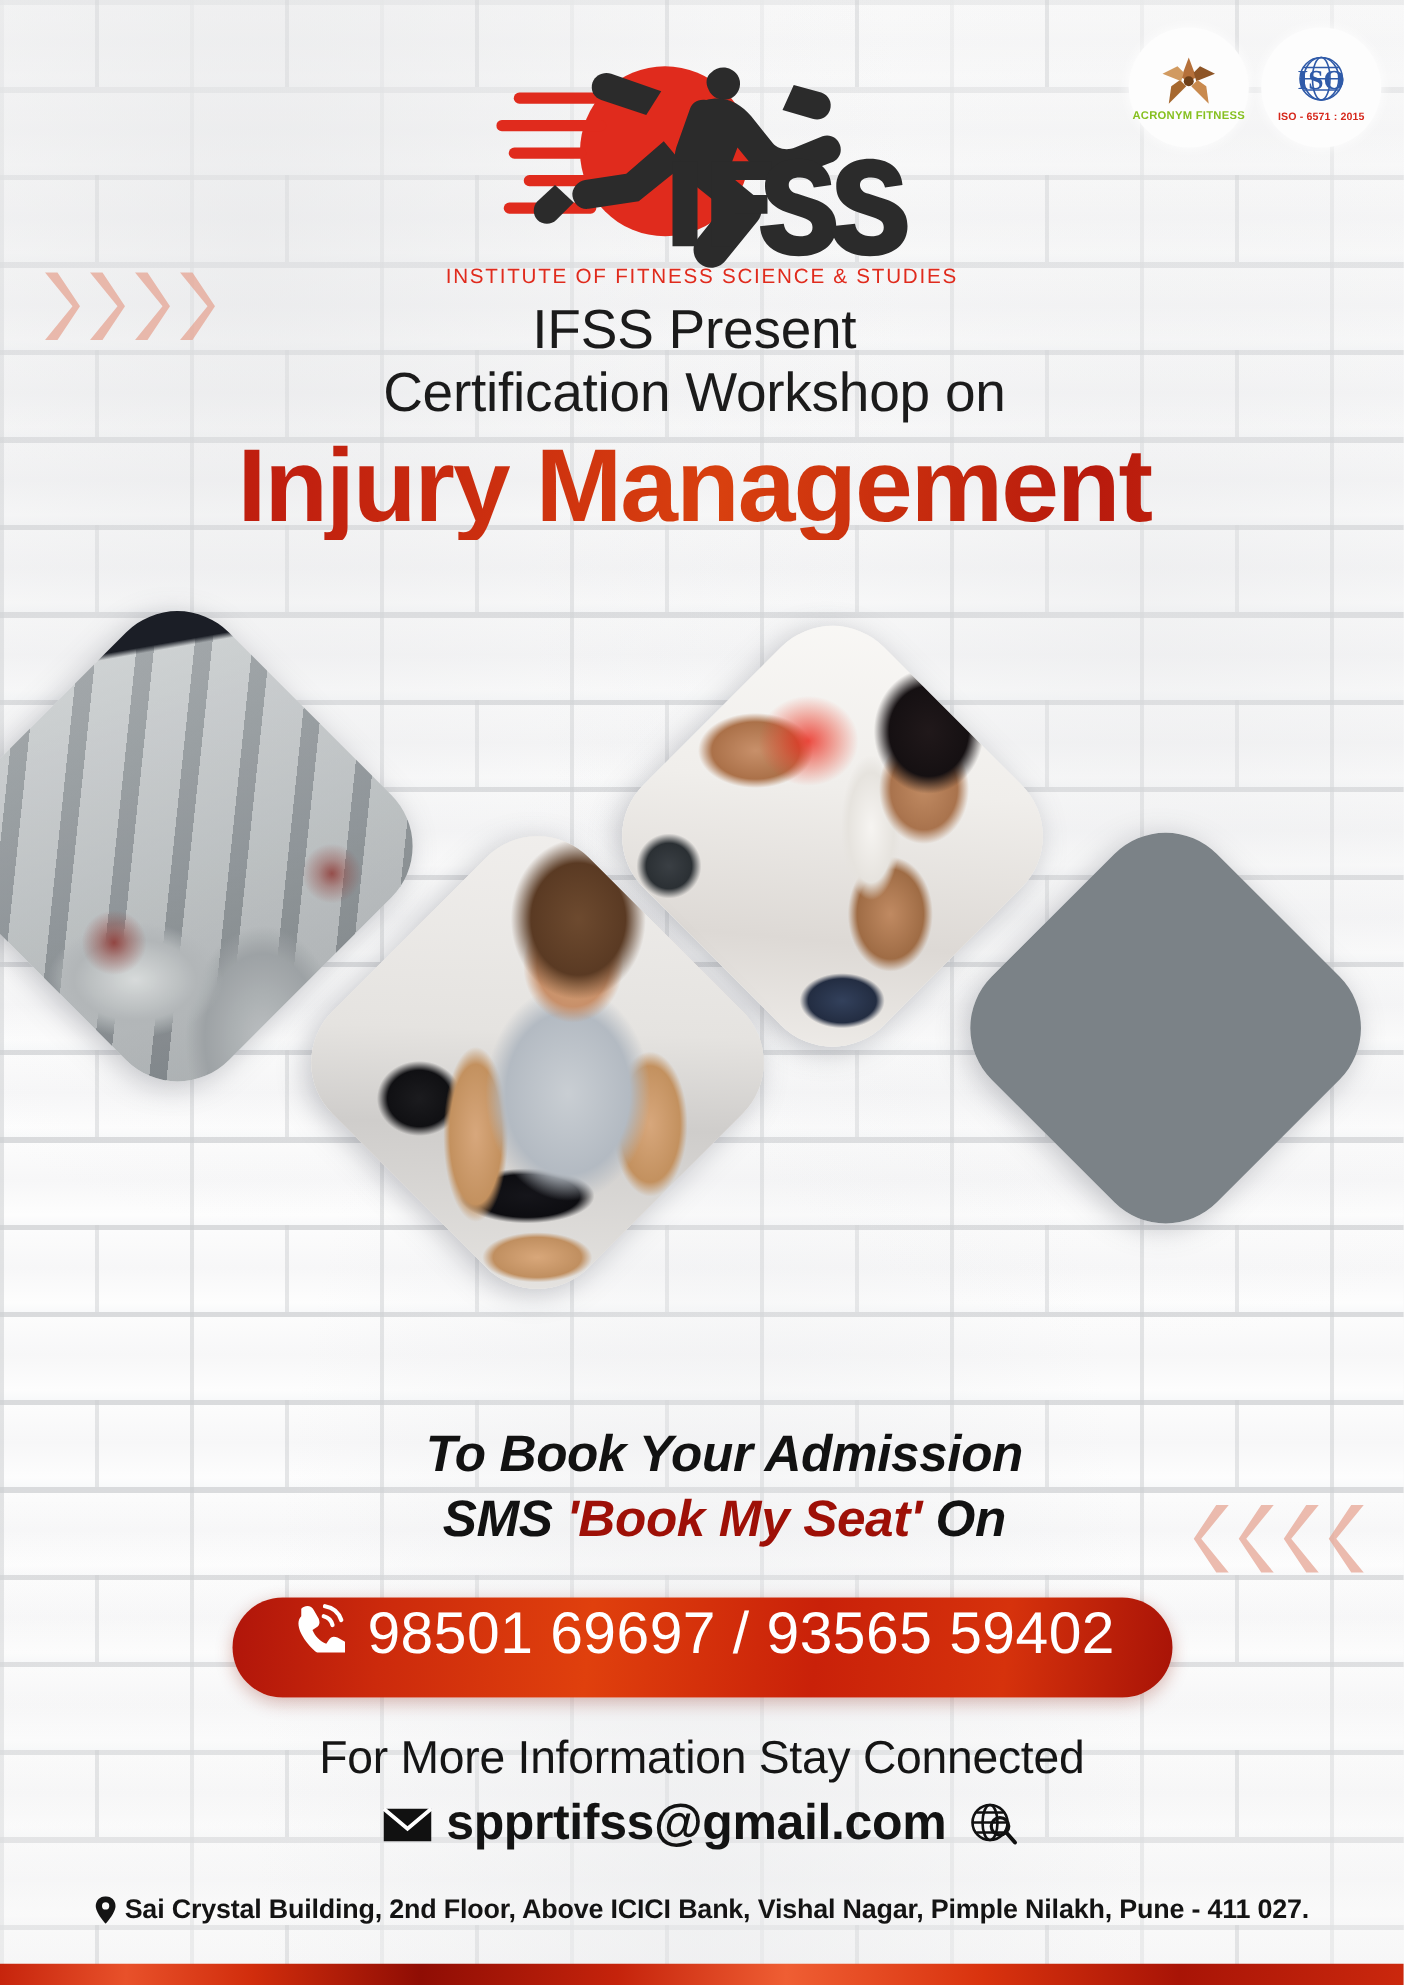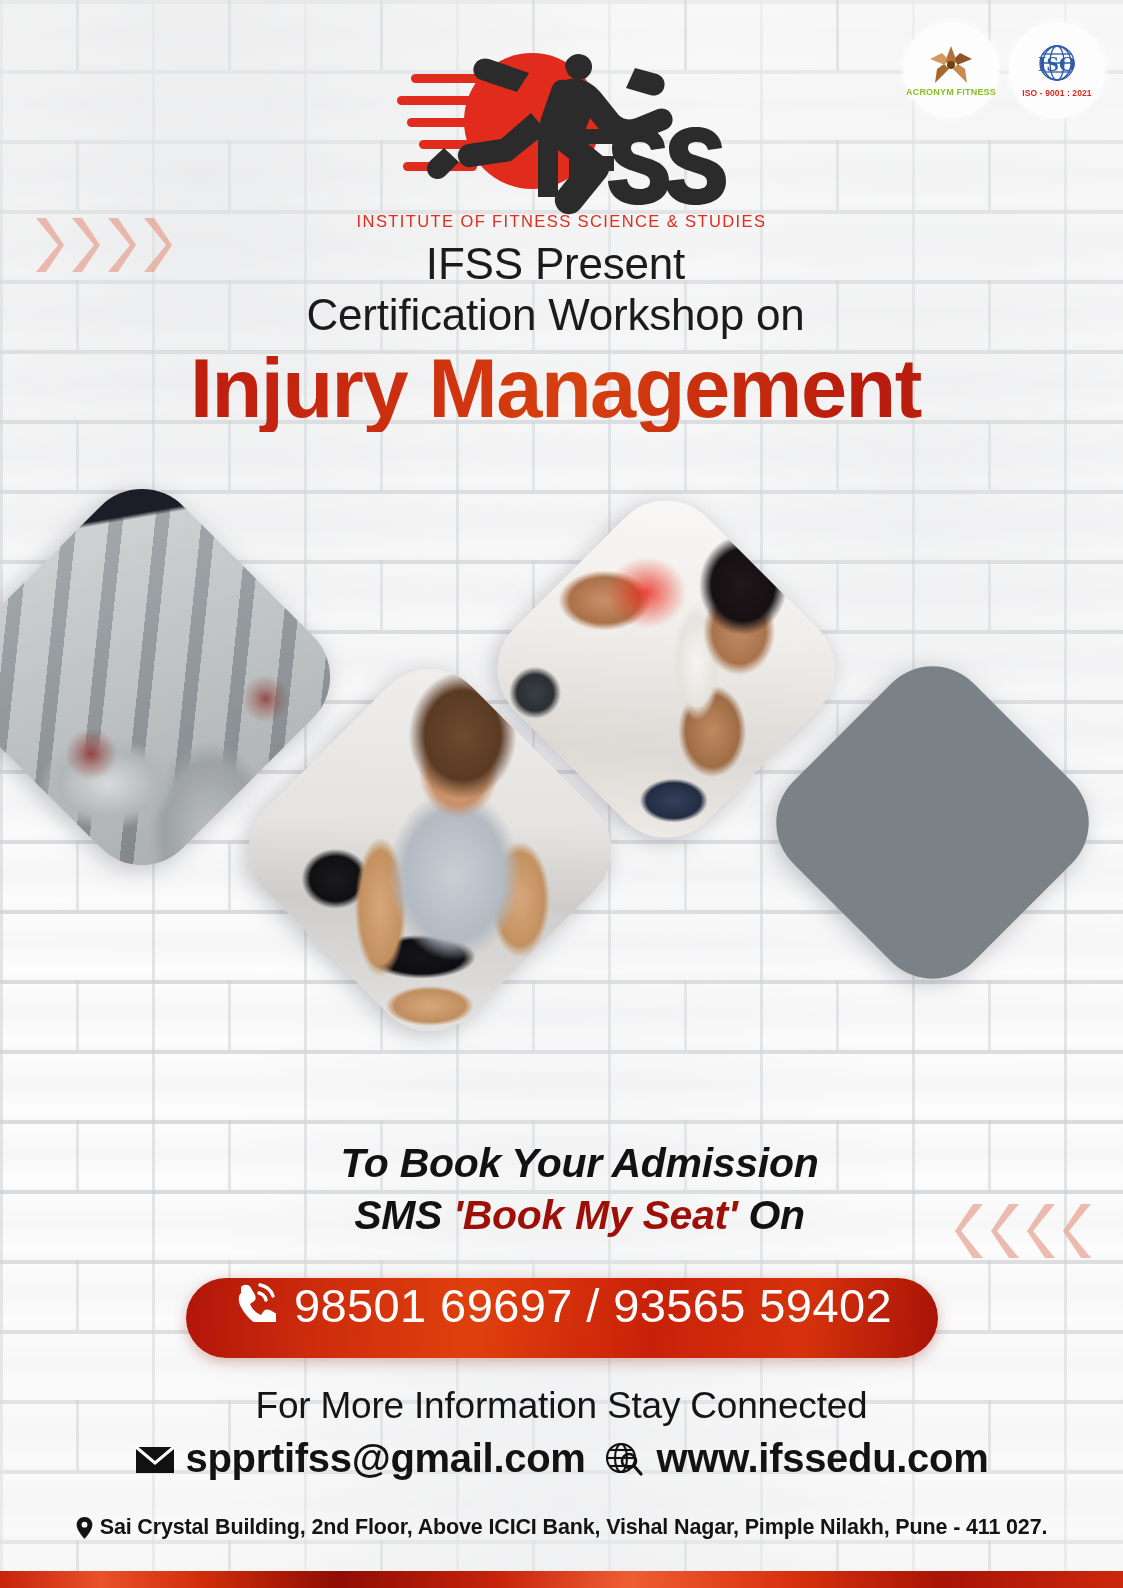--- a/index.html
+++ b/index.html
@@ -281,21 +281,21 @@
       <g stroke="#2f5aa8" fill="none" stroke-width="1.3">
         <circle cx="28" cy="20" r="17"></circle>
         <ellipse cx="28" cy="20" rx="7" ry="17"></ellipse>
         <ellipse cx="28" cy="20" rx="14" ry="17"></ellipse>
         <line x1="11" y1="20" x2="45" y2="20"></line>
         <line x1="14" y1="11" x2="42" y2="11"></line>
         <line x1="14" y1="29" x2="42" y2="29"></line>
       </g>
       <text x="28" y="28" text-anchor="middle" font-family="Liberation Serif, serif" font-size="22" font-weight="bold" fill="#2f5aa8">ISO</text>
     </svg>
-    <div class="badge-cap" id="iso-cap">ISO - 9001 : 2021</div>
+    <div class="badge-cap" id="iso-cap">ISO - 6571 : 2015</div>
   </div>
 </div>
 
 <div class="layer chev-group" id="chev-left">
   <span class="chev">
       <svg width="34" height="62" viewBox="0 0 34 62">
         <path d="M4 4 L26 31 L4 58 L14 58 L32 31 L14 4 Z" fill="#e6a391"></path>
       </svg>
     </span>
   <span class="chev">
@@ -390,21 +390,20 @@
         <g stroke="#111" fill="none" stroke-width="2.1">
           <circle cx="19" cy="19" r="14"></circle>
           <ellipse cx="19" cy="19" rx="6" ry="14"></ellipse>
           <line x1="5" y1="19" x2="33" y2="19"></line>
           <line x1="8" y1="11" x2="30" y2="11"></line>
           <line x1="8" y1="27" x2="30" y2="27"></line>
           <circle cx="27" cy="22" r="7" stroke-width="2.6"></circle>
           <line x1="32" y1="27" x2="39" y2="35" stroke-width="3.2" stroke-linecap="round"></line>
         </g>
       </svg>
-      <span class="f-text">www.ifssedu.com</span>
     </div>
   </div>
 </div>
 
 <div class="layer" id="address-row">
   <svg width="17" height="22" viewBox="0 0 17 22">
     <path d="M8.5 0 C4 0 0.6 3.4 0.6 7.8 C0.6 13.6 8.5 22 8.5 22 C8.5 22 16.4 13.6 16.4 7.8 C16.4 3.4 13 0 8.5 0 Z" fill="#141414"></path>
     <circle cx="8.5" cy="7.7" r="2.9" fill="#fbfbfb"></circle>
   </svg>
   <span id="address-text">Sai Crystal Building, 2nd Floor, Above ICICI Bank, Vishal Nagar, Pimple Nilakh, Pune - 411 027.</span>

